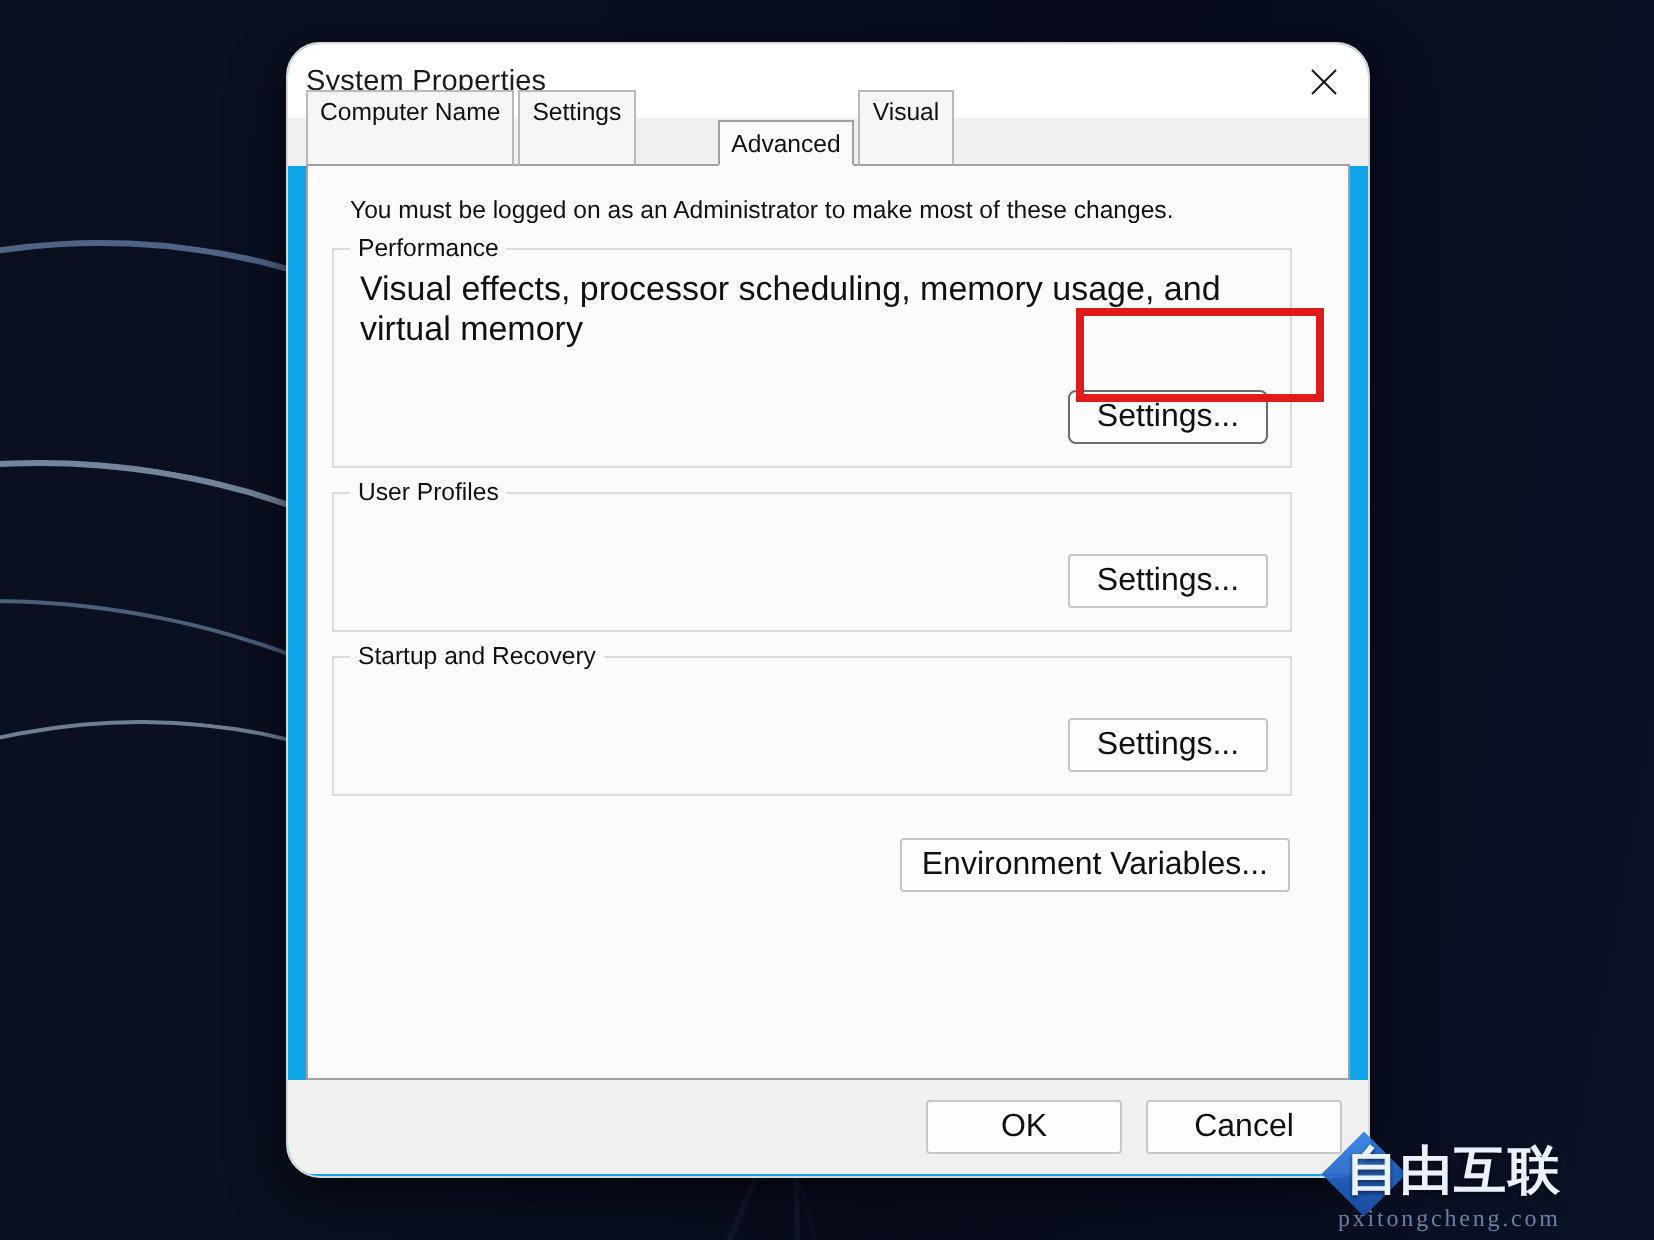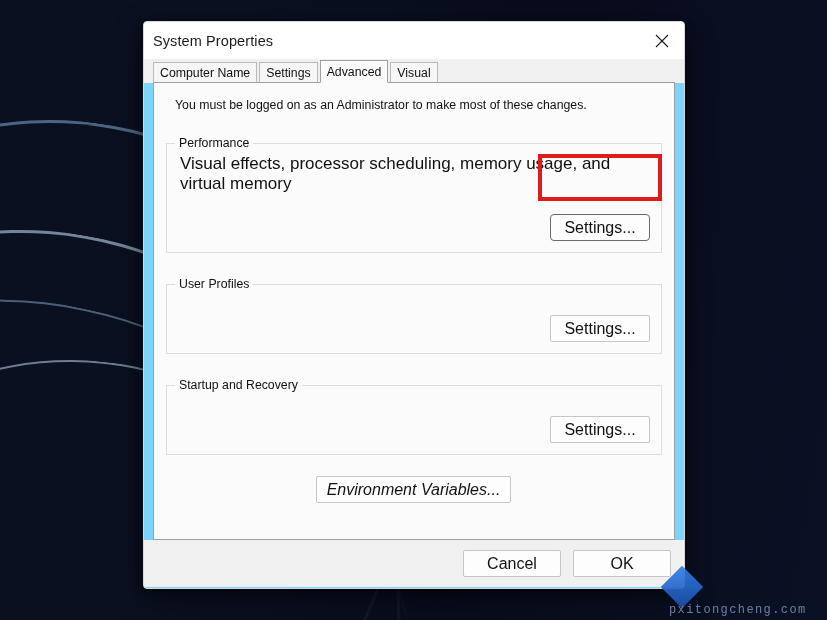--- a/index.html
+++ b/index.html
@@ -45,22 +45,22 @@
     pointer-events: none;
   }
 
   
   #dialog {
     position: absolute;
     left: 143px;
     top: 21px;
     width: 542px;
     height: 568px;
-    background: #7dd3fc;
-    border-radius: 4px;
+    background: #0ea5e9;
+    border-radius: 17px;
     box-shadow: 0 10px 30px rgba(0,0,0,0.45), 0 2px 8px rgba(0,0,0,0.35);
     border: 1px solid #d8d8d8;
     overflow: hidden;
     font-size: 12px;
     color: #111;
   }
   .titlebar {
     height: 38px;
     background: #ffffff;
     display: flex;
@@ -95,62 +95,63 @@
   }
   .tabstrip::after {
     content: "";
     position: absolute;
     left: 9px; right: 9px; bottom: 0;
     height: 1px;
     background: #a0a0a0;
   }
   .tab {
     position: relative;
-    height: 21px;
+    height: 38px;
     line-height: 20px;
     padding: 0 6px;
     font-size: 12.3px;
     color: #111;
     background: #f6f6f6;
     border: 1px solid #b9b9b9;
     border-bottom: 1px solid #a0a0a0;
     margin-right: 2px;
     white-space: nowrap;
     z-index: 1;
   }
   .tab.selected {
     height: 23px;
     line-height: 22px;
     background: #fbfbfb;
     border: 1px solid #a0a0a0;
     border-bottom: 1px solid #fbfbfb;
     z-index: 3;
+    margin-left: 39px;
   }
 
   
   .tabpage {
     position: relative;
     margin: 0 9px;
     height: 457px;
     background: #fbfbfb;
     border: 1px solid #a0a0a0;
     border-top: none;
-    padding: 13px 12px 0 12px;
+    padding: 13px 28px 0 12px;
   }
   .admin-note {
     font-size: 12.3px;
     color: #111;
     margin: 2px 0 0 9px;
   }
 
   .groupbox {
     position: relative;
     border: 1px solid #dcdcdc;
     background: transparent;
-    margin-top: 31px;
+    margin-top: 12px;
     padding: 10px 11px 11px 11px;
   }
   .groupbox > legend {
     position: absolute;
     top: -8px;
     left: 8px;
     padding: 0 4px;
     background: #fbfbfb;
     font-size: 12.3px;
     color: #111;
@@ -198,24 +199,23 @@
     width: 124px;
     height: 47px;
     border: 4px solid #e01b1b;
     background: transparent;
     z-index: 5;
     pointer-events: none;
   }
 
   .env-row {
     display: flex;
-    justify-content: center;
+    justify-content: flex-end;
     margin-top: 21px;
     padding-right: 1px;
-    font-style: italic;
   }
   .btn.wide { min-width: 168px; }
 
   
   .footer {
     height: 47px;
     display: flex;
     align-items: center;
     justify-content: flex-end;
     gap: 12px;
@@ -256,21 +256,21 @@
     font-family: "DejaVu Sans", sans-serif;
     white-space: nowrap;
   }
   .wm-url {
     position: absolute;
     left: 4px;
     bottom: 1px;
     font-size: 12px;
     color: #7d93bb;
     letter-spacing: 1.4px;
-    font-family: Liberation Mono, monospace;
+    font-family: Liberation Serif, serif;
     white-space: nowrap;
     opacity: 0.85;
   }
 </style>
 </head>
 <body>
 
 <div id="desktop">
   <div class="wall-base"></div>
 
@@ -330,22 +330,23 @@
       </fieldset>
 
       <div class="env-row">
         <div class="btn wide">Environment Variables...</div>
       </div>
 
       <div id="highlight-box"></div>
     </div>
 
     <div class="footer">
+      <div class="btn">OK</div>
       <div class="btn">Cancel</div>
-      <div class="btn">OK</div>
     </div>
   </div>
 
   <div id="watermark">
     <div class="wm-diamond"></div>
+    <div class="wm-cn">自由互联</div>
     <div class="wm-url">pxitongcheng.com</div>
   </div>
 </div>
 
 </body></html>

